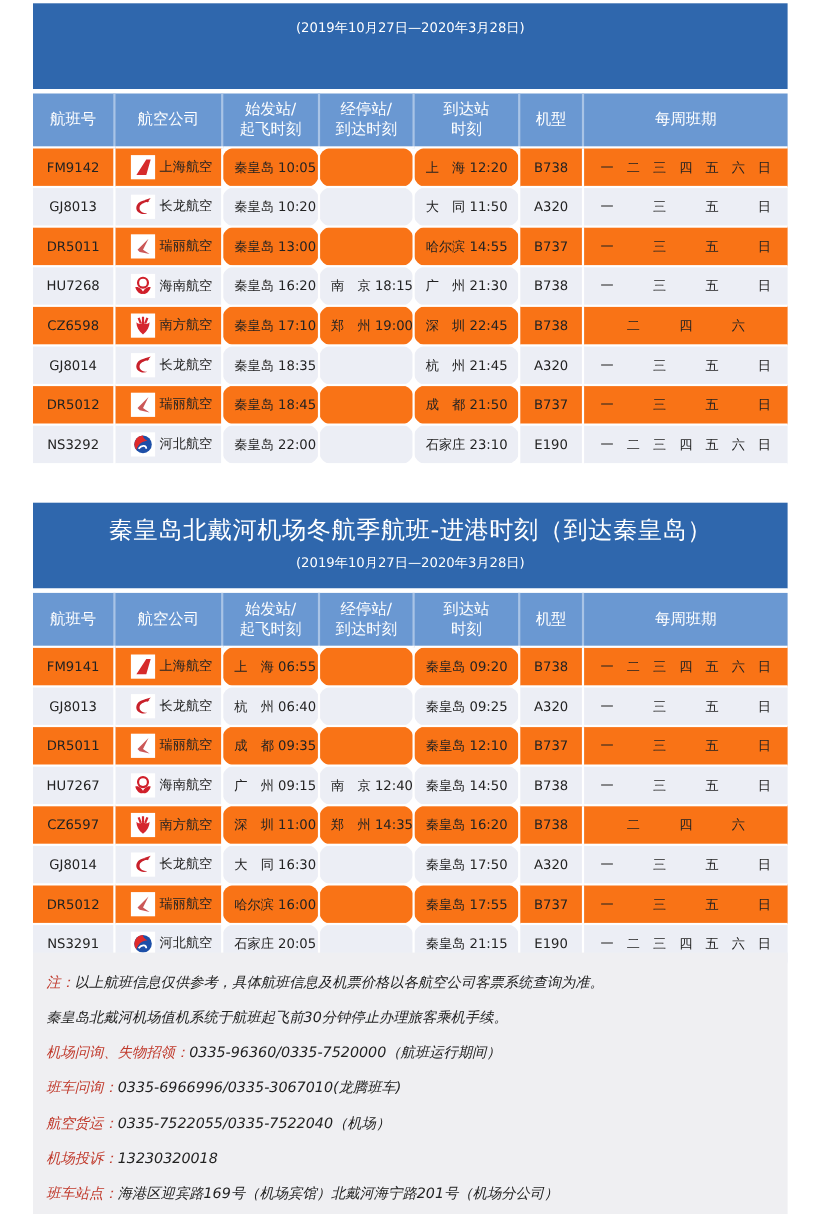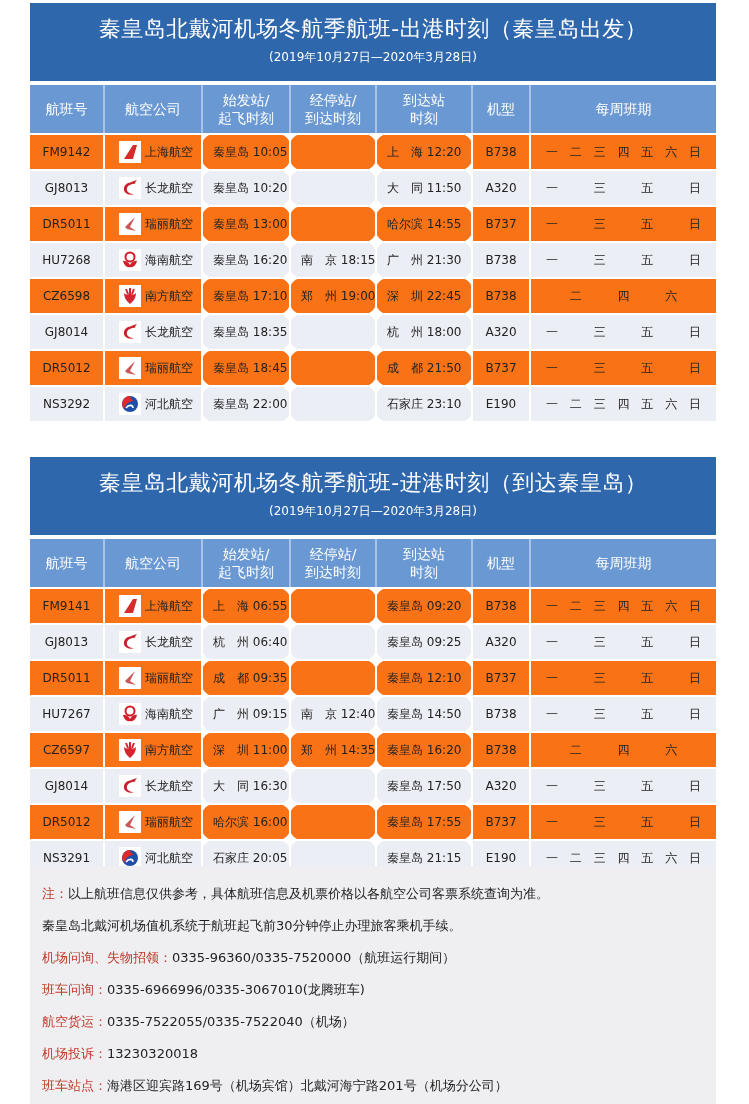--- a/index.html
+++ b/index.html
@@ -15,30 +15,29 @@
   table.sched td{height:34px;font-size:12px;color:#222;border-right:2px solid #ffffff;border-bottom:2px solid #ffffff;padding:0;text-align:center;white-space:nowrap;}
   table.sched td:last-child{border-right:none;}
   table.sched tr.odd td{background:#f97316;}
   table.sched tr.even td{background:#eceef5;}
   td.airline{text-align:center;padding-left:6px !important;}
   .logo{display:inline-block;width:22px;height:22px;background:#ffffff;vertical-align:middle;margin-right:4px;position:relative;}
   .logo svg{position:absolute;left:2px;top:2px;}
   td.left{text-align:left !important;padding-left:10px !important;border-radius:12px;}
   .days{display:flex;justify-content:space-between;padding:0 14px 0 14px;}
   .days span{width:14px;text-align:center;display:inline-block;}
-  .notes{position:absolute;left:30px;top:866px;width:686px;height:238px;background:#efeff2;box-sizing:border-box;padding:12px 12px 0 12px;}
+  .notes{position:absolute;left:30px;top:866px;width:686px;height:238px;background:#efeff2;box-sizing:border-box;padding:12px 12px 0 12px;font-style:italic;}
   .note-line{font-size:13px;line-height:32px;color:#222;white-space:nowrap;}
   .note-label{color:#c0392b;}
 </style>
 </head>
 <body>
 
 <div class="wrap" style="top:3px;">
   <div class="title-bar">
-    <div class="title-main">秦皇岛北戴河机场冬航季航班-出港时刻（秦皇岛出发）</div>
     <div class="title-sub">(2019年10月27日—2020年3月28日)</div>
   </div>
   <div class="sep"></div>
   <table class="sched">
     <colgroup>
         <col style="width:74px">
         <col style="width:98px">
         <col style="width:88px">
         <col style="width:86px">
         <col style="width:96px">
@@ -169,21 +168,21 @@
           </td>
         </tr>
         <tr class="even">
           <td>GJ8014</td>
           <td class="airline"><span class="logo"><svg width="18" height="18" viewBox="0 0 18 18">
                 <path d="M15 4 C10 2 4 4 3 9 C2 14 8 17 13 15 C9 15 5 13 6 9 C7 6 11 5 15 4 Z" fill="#c8202a"></path>
                 <path d="M10 3 L16 1 L13 5 Z" fill="#c8202a"></path>
               </svg></span><span>长龙航空</span></td>
           <td class="left">秦皇岛 18:35</td>
           <td class="left"></td>
-          <td class="left">杭　州 18:00</td>
+          <td class="left">杭　州 21:45</td>
           <td>A320</td>
           <td>
             <div class="days">
               <span>一</span>
               <span></span>
               <span>三</span>
               <span></span>
               <span>五</span>
               <span></span>
               <span>日</span>

